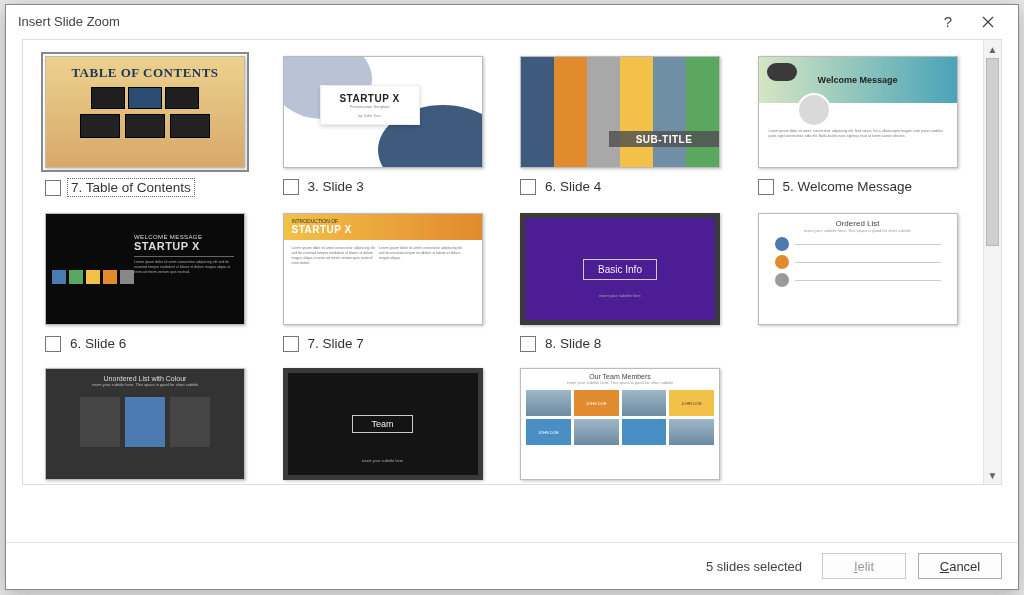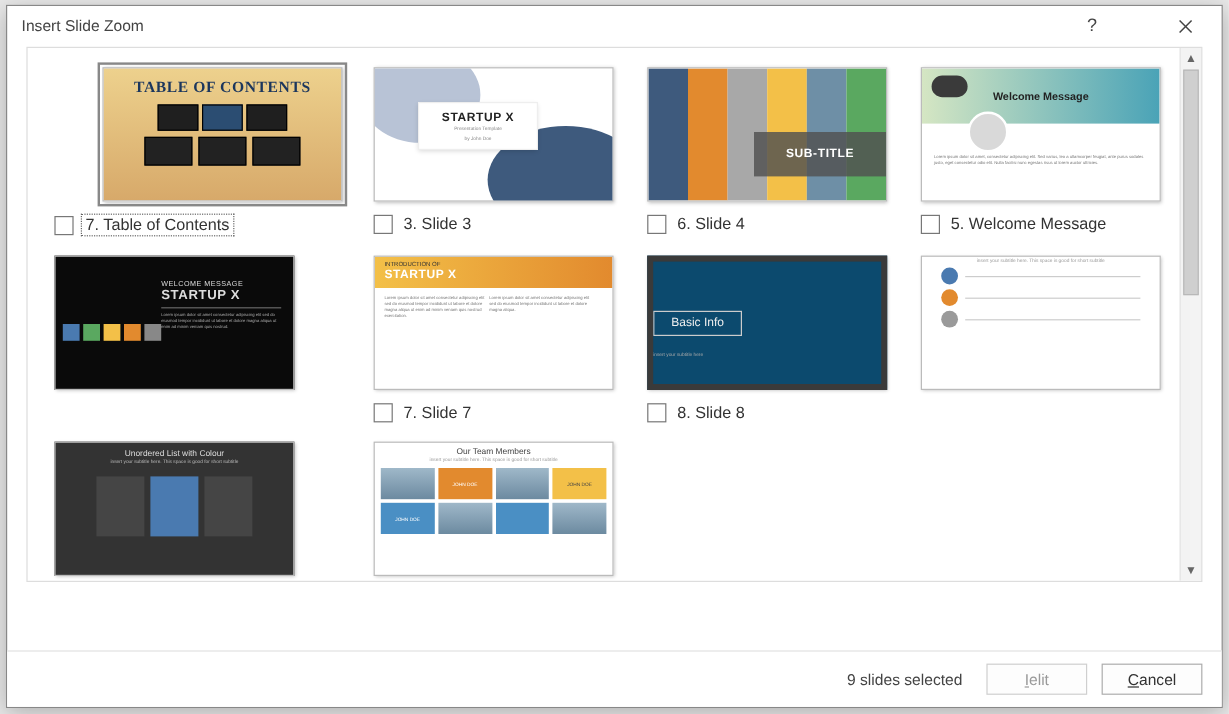--- a/index.html
+++ b/index.html
@@ -19,21 +19,20 @@
       background: #fff;
       border: 1px solid #888;
       box-shadow: 0 4px 18px rgba(0,0,0,0.25);
     }
     .titlebar {
       height: 34px;
       display: flex;
       align-items: center;
       padding: 0 10px 0 12px;
       border-bottom: 1px solid transparent;
-      gap: 38px;
     }
     .titlebar .title { flex: 1; font-size: 13px; color: #444; }
     .titlebar .tb-btn {
       width: 40px; height: 30px;
       display: flex; align-items: center; justify-content: center;
       color: #444; cursor: pointer;
     }
     .titlebar .tb-btn svg { width: 12px; height: 12px; stroke: #444; }
     .instruction {
       padding: 14px 18px 8px 18px;
@@ -137,40 +136,40 @@
       background: #fdfdfd;
       border: 1px solid #adadad;
       color: #333;
       cursor: pointer;
       font-size: 13px;
     }
     .btn.disabled { color:#9a9a9a; border-color:#cfcfcf; cursor:default; }
     .btn .ul { text-decoration: underline; }
 
     
-    .t1{background:linear-gradient(#edd18d,#d7a96a);margin-left:40px;}
+    .t1{background:linear-gradient(#edd18d,#d7a96a);}
     .t1 .title{font-family:"Times New Roman",serif;font-weight:bold;color:#1b365d;font-size:13px;text-align:center;letter-spacing:0.5px;padding-top:8px;}
     .t1 .minis{display:flex;justify-content:center;gap:3px;margin-top:6px;}
     .t1 .m{width:34px;height:22px;background:#1f1f1f;border:1px solid #000;}
     .t1 .m2{background:#2b4d72;}
     .t1 .row2{display:flex;justify-content:center;gap:5px;margin-top:5px;}
     .t1 .r{width:40px;height:24px;background:#222;border:1px solid #000;}
 
     .t3{background:#fff;position:relative;}
     .t3 .blob1{position:absolute;width:100px;height:80px;border-radius:50%;background:#b8c3d6;left:-12px;top:-18px;}
     .t3 .blob2{position:absolute;width:130px;height:90px;border-radius:50%;background:#3e5a7d;right:-26px;bottom:-28px;}
     .t3 .card{position:absolute;left:36px;top:28px;width:100px;height:40px;background:#fff;border:1px solid #eee;box-shadow:0 2px 4px rgba(0,0,0,.15);display:flex;flex-direction:column;align-items:center;justify-content:center;}
     .t3 .big{font-weight:bold;font-size:10px;color:#222;letter-spacing:0.5px;}
     .t3 .sml{font-size:4px;color:#888;}
 
     .t4{display:flex;}
     .t4 .col{flex:1;}
     .t4 .c1{background:#3e5a7d;} .t4 .c2{background:#e28a2e;} .t4 .c3{background:#a8a8a8;}
     .t4 .c4{background:#f3c048;} .t4 .c5{background:#6e8fa6;} .t4 .c6{background:#5aa860;}
-    .t4 .overlay{position:absolute;right:0;bottom:20px;width:110px;height:37px;background:rgba(80,80,80,.82);color:#fff;font-size:10px;display:flex;align-items:center;justify-content:center;font-weight:bold;letter-spacing:.5px;}
+    .t4 .overlay{position:absolute;right:0;bottom:20px;width:110px;height:16px;background:rgba(80,80,80,.82);color:#fff;font-size:10px;display:flex;align-items:center;justify-content:center;font-weight:bold;letter-spacing:.5px;}
 
     .t5{background:#fff;}
     .t5 .top{height:46px;background:linear-gradient(90deg,#d5e6c3,#4aa3b7);position:relative;display:flex;align-items:center;justify-content:center;}
     .t5 .dot{position:absolute;left:8px;top:6px;width:30px;height:18px;border-radius:10px;background:#3a3a3a;}
     .t5 .wm{font-weight:bold;font-size:9px;color:#222;}
     .t5 .circ{position:absolute;left:38px;top:36px;width:34px;height:34px;border-radius:50%;background:#d9d9d9;border:2px solid #fff;}
     .t5 .txt{position:absolute;left:10px;right:10px;top:72px;font-size:3.5px;line-height:5px;color:#777;}
 
     .t6{background:#0a0a0a;}
     .t6 .left{position:absolute;left:6px;top:56px;display:flex;gap:3px;}
@@ -179,21 +178,21 @@
     .t6 .wm2{font-size:6px;letter-spacing:.4px;}
     .t6 .sx{font-size:11px;font-weight:bold;letter-spacing:.5px;}
     .t6 .sub{border-top:1px solid #666;margin-top:4px;padding-top:3px;font-size:3.5px;line-height:5px;color:#aaa;}
 
     .t7{background:#fff;}
     .t7 .hdr{height:26px;background:linear-gradient(90deg,#f3c048,#e28a2e);color:#333;font-size:5px;padding:4px 8px;}
     .t7 .big7{font-size:10px;color:#fff;font-weight:bold;letter-spacing:.5px;}
     .t7 .body{padding:6px 8px;font-size:3.5px;color:#777;line-height:5px;}
     .t7 .body .half{display:inline-block;width:48%;vertical-align:top;}
 
-    .t8{background:#0c4a6e;display:flex;align-items:center;justify-content:flex-start;border:5px solid #3a3a3a;}
+    .t8{background:#4c1d95;display:flex;align-items:center;justify-content:center;border:5px solid #3a3a3a;}
     .t8 .bi{border:1px solid #ccc;color:#eee;padding:4px 14px;font-size:10px;}
     .t8 .sm{position:absolute;bottom:22px;font-size:4px;color:#aaa;}
 
     .t9{background:#fff;}
     .t9 .h{text-align:center;font-size:8px;color:#444;padding-top:5px;}
     .t9 .sh{text-align:center;font-size:4px;color:#999;}
     .t9 .row{display:flex;align-items:center;gap:6px;margin:4px 16px;}
     .t9 .ci{width:14px;height:14px;border-radius:50%;}
     .t9 .ln{height:1px;background:#ccc;flex:1;}
     .t9 .c1{background:#4a7ab0;}.t9 .c2{background:#e28a2e;}.t9 .c3{background:#9a9a9a;}
@@ -316,20 +315,24 @@
                 <div class="sq s3"></div>
                 <div class="sq s4"></div>
                 <div class="sq s5"></div>
               </div>
           <div class="right">
                 <div class="wm2">WELCOME MESSAGE</div>
                 <div class="sx">STARTUP X</div>
                 <div class="sub">Lorem ipsum dolor sit amet consectetur adipiscing elit sed do eiusmod tempor incididunt ut labore et dolore magna aliqua ut enim ad minim veniam quis nostrud.</div>
               </div>
         </div>
+        <div class="cap-row">
+          <div class="checkbox"></div>
+          <span class="cap-label">6. Slide 6</span>
+        </div>
       </div>
 
       <div class="slide-item">
         <div class="thumb t7">
           <div class="hdr"><span>INTRODUCTION OF</span><br><span class="big7">STARTUP X</span></div>
           <div class="body"><span class="half">Lorem ipsum dolor sit amet consectetur adipiscing elit sed do eiusmod tempor incididunt ut labore et dolore magna aliqua ut enim ad minim veniam quis nostrud exercitation.</span><span class="half">Lorem ipsum dolor sit amet consectetur adipiscing elit sed do eiusmod tempor incididunt ut labore et dolore magna aliqua.</span></div>
         </div>
         <div class="cap-row">
           <div class="checkbox"></div>
           <span class="cap-label">7. Slide 7</span>
@@ -342,20 +345,21 @@
           <div class="sm">insert your subtitle here</div>
         </div>
         <div class="cap-row">
           <div class="checkbox"></div>
           <span class="cap-label">8. Slide 8</span>
         </div>
       </div>
 
       <div class="slide-item">
         <div class="thumb t9">
+          <div class="h">Ordered List</div>
           <div class="sh">insert your subtitle here. This space is good for short subtitle</div>
           <div class="row">
                 <div class="ci c1"></div>
                 <div class="ln"></div>
               </div>
           <div class="row">
                 <div class="ci c2"></div>
                 <div class="ln"></div>
               </div>
           <div class="row">
@@ -370,20 +374,26 @@
           <div class="h">Unordered List with Colour</div>
           <div class="sh">insert your subtitle here. This space is good for short subtitle</div>
           <div class="blks">
                 <div class="b b1"></div>
                 <div class="b b2"></div>
                 <div class="b b3"></div>
               </div>
         </div>
       </div>
 
+      <div class="slide-item">
+        <div class="thumb t11">
+          <div class="tm">Team</div>
+          <div class="sm">insert your subtitle here</div>
+        </div>
+      </div>
 
       <div class="slide-item">
         <div class="thumb t12">
           <div class="h">Our Team Members</div>
           <div class="sh">insert your subtitle here. This space is good for short subtitle</div>
           <div class="grid12">
             <div class="cell cimg"></div>
                 <div class="cell co">JOHN DOE</div>
                 <div class="cell cimg"></div>
                 <div class="cell cy">JOHN DOE</div>
@@ -400,18 +410,18 @@
     <div class="scrollbar">
       <div class="sb-arrow">▲</div>
       <div class="sb-track">
         <div class="sb-thumb"></div>
       </div>
       <div class="sb-arrow">▼</div>
     </div>
   </div>
 
   <div class="footer">
-    <span class="status-text">9 slides selected</span>
+    <span class="status-text">5 slides selected</span>
     <button class="btn disabled"><span class="ul">I</span><span>elit</span></button>
     <button class="btn"><span class="ul">C</span>ancel</button>
   </div>
 
 </div>
 
 </body></html>

